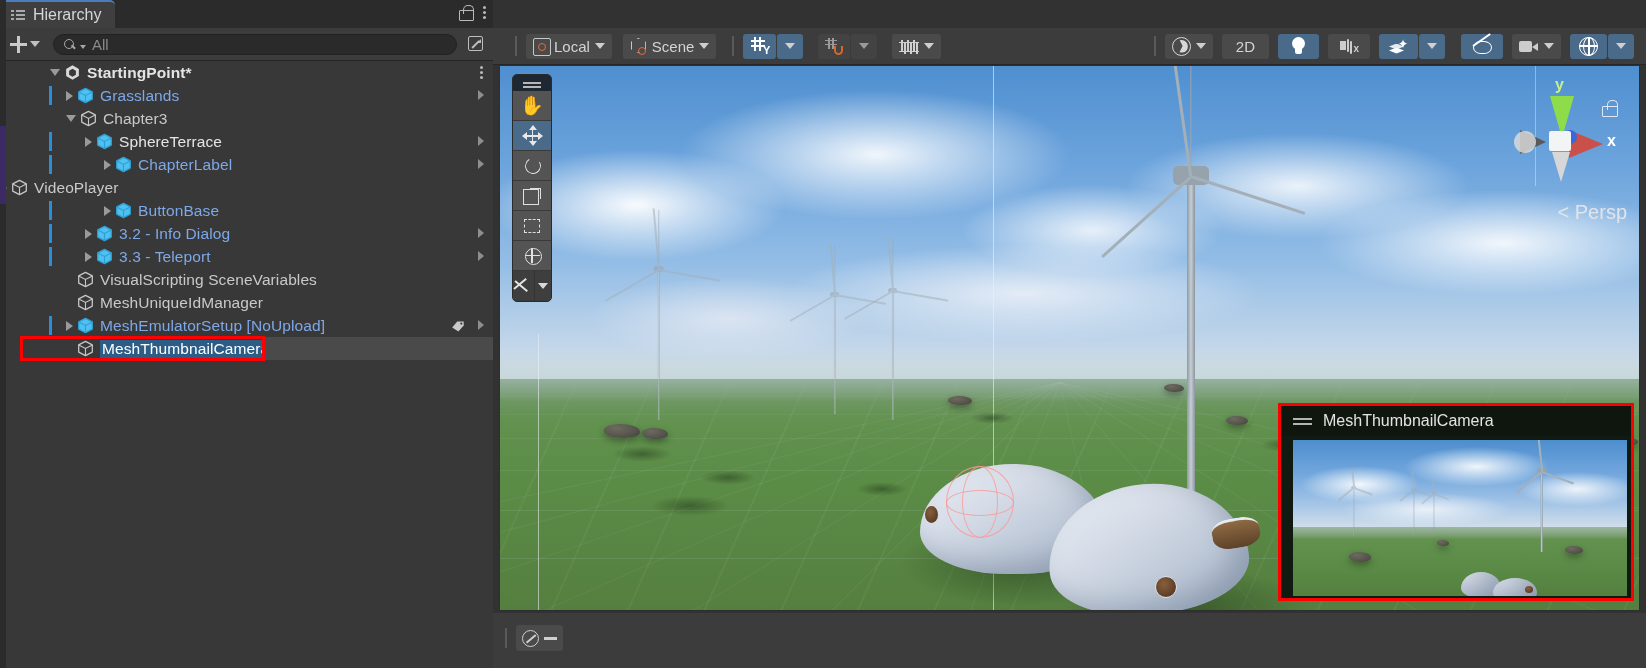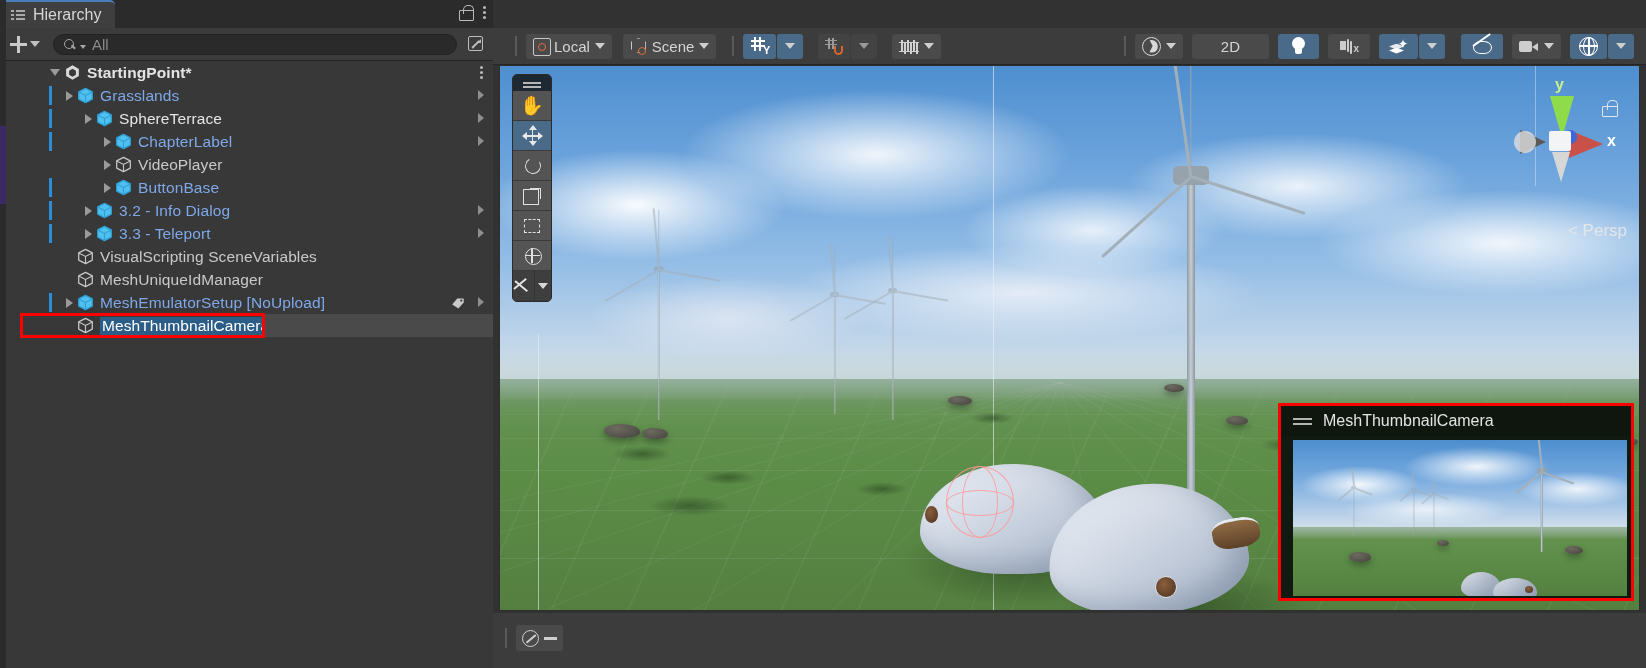--- a/index.html
+++ b/index.html
@@ -390,21 +390,21 @@
   .ico-tools::before{content:"";position:absolute;left:0;top:11px;width:16px;height:2.2px;background:#e3e3e3;transform:rotate(-40deg);transform-origin:left center;}
   .ico-tools::after{content:"";position:absolute;left:1px;top:3px;width:16px;height:2.2px;background:#e3e3e3;transform:rotate(40deg);transform-origin:left center;}
 
   
   #view-gizmo { position:absolute; right: 18px; top: 12px; width: 120px; height: 125px; }
   #gizmo-handle { position:absolute; left: 6px; top: 0; width:22px; }
   #gizmo-handle .hl { width:20px;height:2.2px;background:#e7e7e7;box-shadow:0 5px 0 #e7e7e7; }
   .gz-cone { position:absolute; width:0;height:0; }
   .gz-center { position:absolute; left:48px; top:53px; width:22px; height:20px; background:#f2f4f6; border-radius:2px; }
   #persp-label {
-    position:absolute; right: 12px; top: 135px; color:#e8e8e8; font-size:17px; opacity:.92;margin-top:20px;
+    position:absolute; right: 12px; top: 135px; color:#e8e8e8; font-size:20px; opacity:.92;
   }
   #gizmo-lock { position:absolute; right: 4px; top: 22px; width:15px;height:17px; opacity:.9; }
   #gizmo-lock::before{content:"";position:absolute;left:0;bottom:0;width:14px;height:9px;border:1.7px solid #f0f0f0;border-radius:1px;}
   #gizmo-lock::after{content:"";position:absolute;left:5px;top:0;width:9px;height:9px;border:1.7px solid #f0f0f0;border-bottom:none;border-radius:5px 5px 0 0;}
 
   
   #cam-preview {
     position: absolute; right: 5px; bottom: 9px; width: 356px; height: 198px;
     background: #111a11; border: 3px solid #ff0000;
   }
@@ -496,41 +496,49 @@
         <div class="row" style="padding-left: 66px;">
           <span class="prefab-bar"></span>
           <span class="twisty closed"></span>
           <span class="go-icon"><svg width="17" height="17" viewBox="0 0 20 20">
               <path d="M10 1.6 18 5.8 18 14.2 10 18.4 2 14.2 2 5.8Z" fill="#4fc0f0" stroke="#2e9fd4" stroke-width="1.5" stroke-linejoin="round"></path>
               <path d="M2 5.8 10 10 18 5.8 M10 10 10 18.4" fill="none" stroke="#2e9fd4" stroke-width="1.3"></path>
             </svg></span>
           <span class="row-label" style="color: rgb(126, 168, 232);">Grasslands</span>
           <span class="row-chevron"></span>
         </div>
+        <div class="row" style="padding-left: 66px;">
+          <span class="twisty open"></span>
+          <span class="go-icon"><svg width="17" height="17" viewBox="0 0 20 20">
+              <path d="M10 1.6 18 5.8 18 14.2 10 18.4 2 14.2 2 5.8Z" fill="none" stroke="#c7c7c7" stroke-width="1.5" stroke-linejoin="round"></path>
+              <path d="M2 5.8 10 10 18 5.8 M10 10 10 18.4" fill="none" stroke="#c7c7c7" stroke-width="1.3"></path>
+            </svg></span>
+          <span class="row-label">Chapter3</span>
+        </div>
         <div class="row" style="padding-left: 85px;">
           <span class="prefab-bar"></span>
           <span class="twisty closed"></span>
           <span class="go-icon"><svg width="17" height="17" viewBox="0 0 20 20">
               <path d="M10 1.6 18 5.8 18 14.2 10 18.4 2 14.2 2 5.8Z" fill="#4fc0f0" stroke="#2e9fd4" stroke-width="1.5" stroke-linejoin="round"></path>
               <path d="M2 5.8 10 10 18 5.8 M10 10 10 18.4" fill="none" stroke="#2e9fd4" stroke-width="1.3"></path>
             </svg></span>
           <span class="row-label" style="color: #e5e5e5;">SphereTerrace</span>
           <span class="row-chevron"></span>
         </div>
         <div class="row" style="padding-left: 104px;">
           <span class="prefab-bar"></span>
           <span class="twisty closed"></span>
           <span class="go-icon"><svg width="17" height="17" viewBox="0 0 20 20">
               <path d="M10 1.6 18 5.8 18 14.2 10 18.4 2 14.2 2 5.8Z" fill="#4fc0f0" stroke="#2e9fd4" stroke-width="1.5" stroke-linejoin="round"></path>
               <path d="M2 5.8 10 10 18 5.8 M10 10 10 18.4" fill="none" stroke="#2e9fd4" stroke-width="1.3"></path>
             </svg></span>
           <span class="row-label" style="color: rgb(126, 168, 232);">ChapterLabel</span>
           <span class="row-chevron"></span>
         </div>
-        <div class="row" style="padding-left: 104px;">
+        <div class="row" style="">
           <span class="twisty closed"></span>
           <span class="go-icon"><svg width="17" height="17" viewBox="0 0 20 20">
               <path d="M10 1.6 18 5.8 18 14.2 10 18.4 2 14.2 2 5.8Z" fill="none" stroke="#c7c7c7" stroke-width="1.5" stroke-linejoin="round"></path>
               <path d="M2 5.8 10 10 18 5.8 M10 10 10 18.4" fill="none" stroke="#c7c7c7" stroke-width="1.3"></path>
             </svg></span>
           <span class="row-label">VideoPlayer</span>
         </div>
         <div class="row" style="padding-left: 104px;">
           <span class="prefab-bar"></span>
           <span class="twisty closed"></span>
@@ -656,21 +664,21 @@
 
       <div style="flex:1"></div>
 
       <div class="tb-sep"></div>
 
       <div class="tb-btn">
         <span class="ico-shade"></span>
         <span class="tbcaret"></span>
       </div>
 
-      <div class="tb-btn" style="margin-left:7px;padding:0 29px;">
+      <div class="tb-btn" style="margin-left:7px;padding:0 14px;">
         <span>2D</span>
       </div>
 
       <div class="tb-btn on" style="margin-left:7px;padding:0 13px;">
         <span class="ico-bulb"></span>
       </div>
 
       <div class="tb-btn" style="margin-left:7px;padding:0 12px;">
         <span class="ico-mute">
           <span class="spk"></span>

